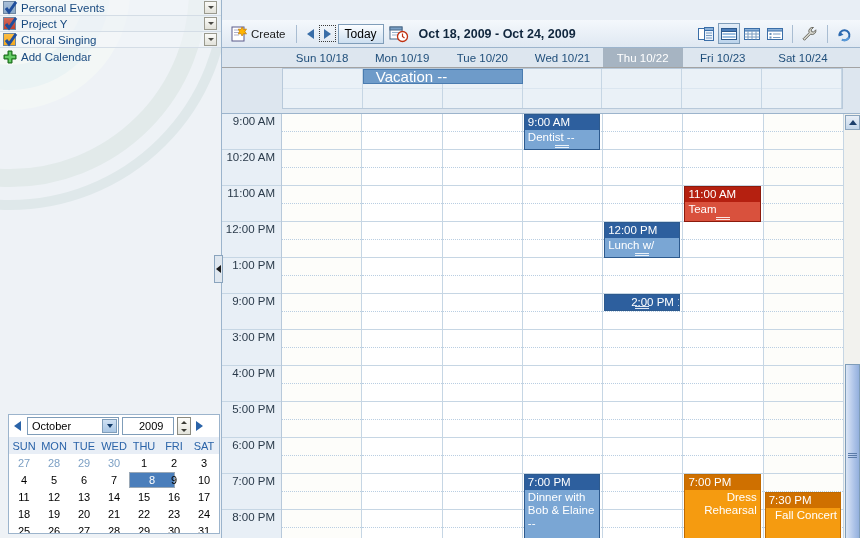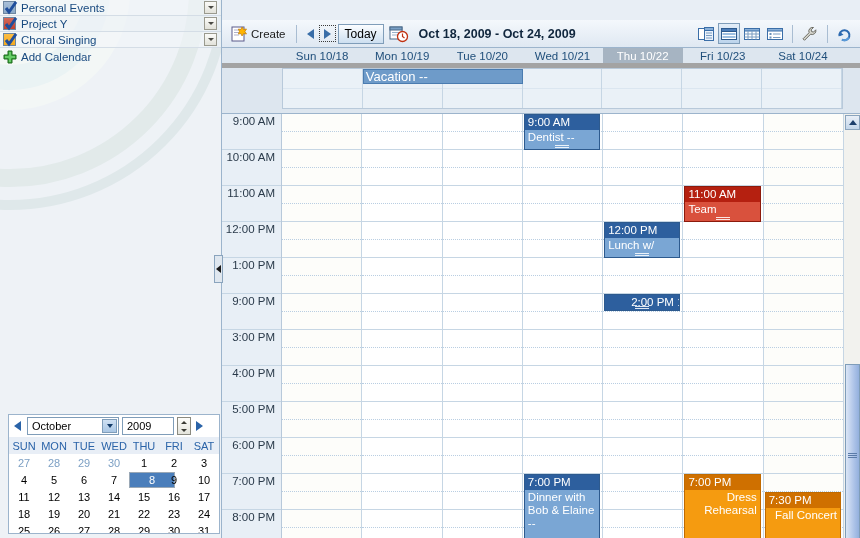--- a/index.html
+++ b/index.html
@@ -105,21 +105,21 @@
   }
   .mc-select .sel-btn i {
     width: 0; height: 0;
     border-left: 3px solid transparent; border-right: 3px solid transparent;
     border-top: 4px solid #123a68;
   }
   .mc-year {
     flex: 0 0 52px; height: 18px;
     border: 1px solid #7f9db9; background: #fff;
     display: flex; align-items: center;
-    font-size: 11px; padding-left: 4px;
+    font-size: 11px; padding-left: 16px;
   }
   .mc-spin {
     flex: 0 0 14px; height: 18px;
     border: 1px solid #8a8a80;
     background: linear-gradient(#fdfdfa, #e4e4dc);
     display: flex; flex-direction: column;
   }
   .mc-spin div {
     flex: 1; display: flex; align-items: center; justify-content: center;
   }
@@ -220,21 +220,21 @@
   .view-btn.active {
     border: 1px solid #7f9db9;
     background: linear-gradient(#e4eef8, #bcd4ec);
   }
 
   
   #dayhdr {
     flex: 0 0 20px; height: 20px;
     display: flex;
     background: #86efac;
-    border-bottom: 5px solid #a3a3a3;
+    border-bottom: 1px solid #a3a3a3;
   }
   .hdr-gutter { flex: 0 0 60px; background: #dde6ef; }
   .hdr-cell {
     flex: 1 1 0; min-width: 0;
     display: flex; align-items: center; justify-content: center;
     font-size: 11.5px; color: #1f4e7a;
     background: #dde6ef;
   }
   .hdr-cell.today {
     background: #a6b4c2; color: #ffffff;
@@ -253,23 +253,23 @@
   .ad-cols { flex: 1 1 auto; position: relative; display: flex; border: 1px solid #b8c9da; background: #eaf1f7; }
   .ad-col { flex: 1 1 0; border-right: 1px solid #c6d6e4; }
   .ad-col:last-child { border-right: none; }
   .ad-subrow { height: 50%; border-bottom: 1px solid #dbe6f0; }
   .ad-scrollpad { flex: 0 0 17px; }
   .allday-ev {
     position: absolute;
     height: 15px;
     background: #6e9bc9;
     border: 1px solid #4a7cb0;
-    color: #fff; font-size: 13px;
+    color: #fff; font-size: 15px;
     display: flex; align-items: center;
-    padding-left: 2px;
+    padding-left: 12px;
     white-space: nowrap; overflow: hidden;
     cursor: pointer;
   }
 
   
   #gridwrap { flex: 1 1 auto; display: flex; position: relative; overflow: hidden; }
   #timecol {
     flex: 0 0 60px;
     background: #e8eff6;
     border-right: 1px solid #b8c9da;
@@ -659,21 +659,21 @@
             <div class="ad-subrow" style="border-bottom:none"></div>
           </div>
           <div class="allday-ev" style="left: 14.2857%; width: 28.5714%; top: 0px; background: rgb(110, 155, 201);">Vacation --</div>
         </div>
       <div class="ad-scrollpad"></div>
     </div>
 
     <div id="gridwrap">
       <div id="timecol">
           <div class="time-slot">9:00 AM</div>
-          <div class="time-slot">10:00 AM</div>
+          <div class="time-slot">10:20 AM</div>
           <div class="time-slot">11:00 AM</div>
           <div class="time-slot">12:00 PM</div>
           <div class="time-slot">1:00 PM</div>
           <div class="time-slot">9:00 PM</div>
           <div class="time-slot">3:00 PM</div>
           <div class="time-slot">4:00 PM</div>
           <div class="time-slot">5:00 PM</div>
           <div class="time-slot">6:00 PM</div>
           <div class="time-slot">7:00 PM</div>
           <div class="time-slot">8:00 PM</div>

